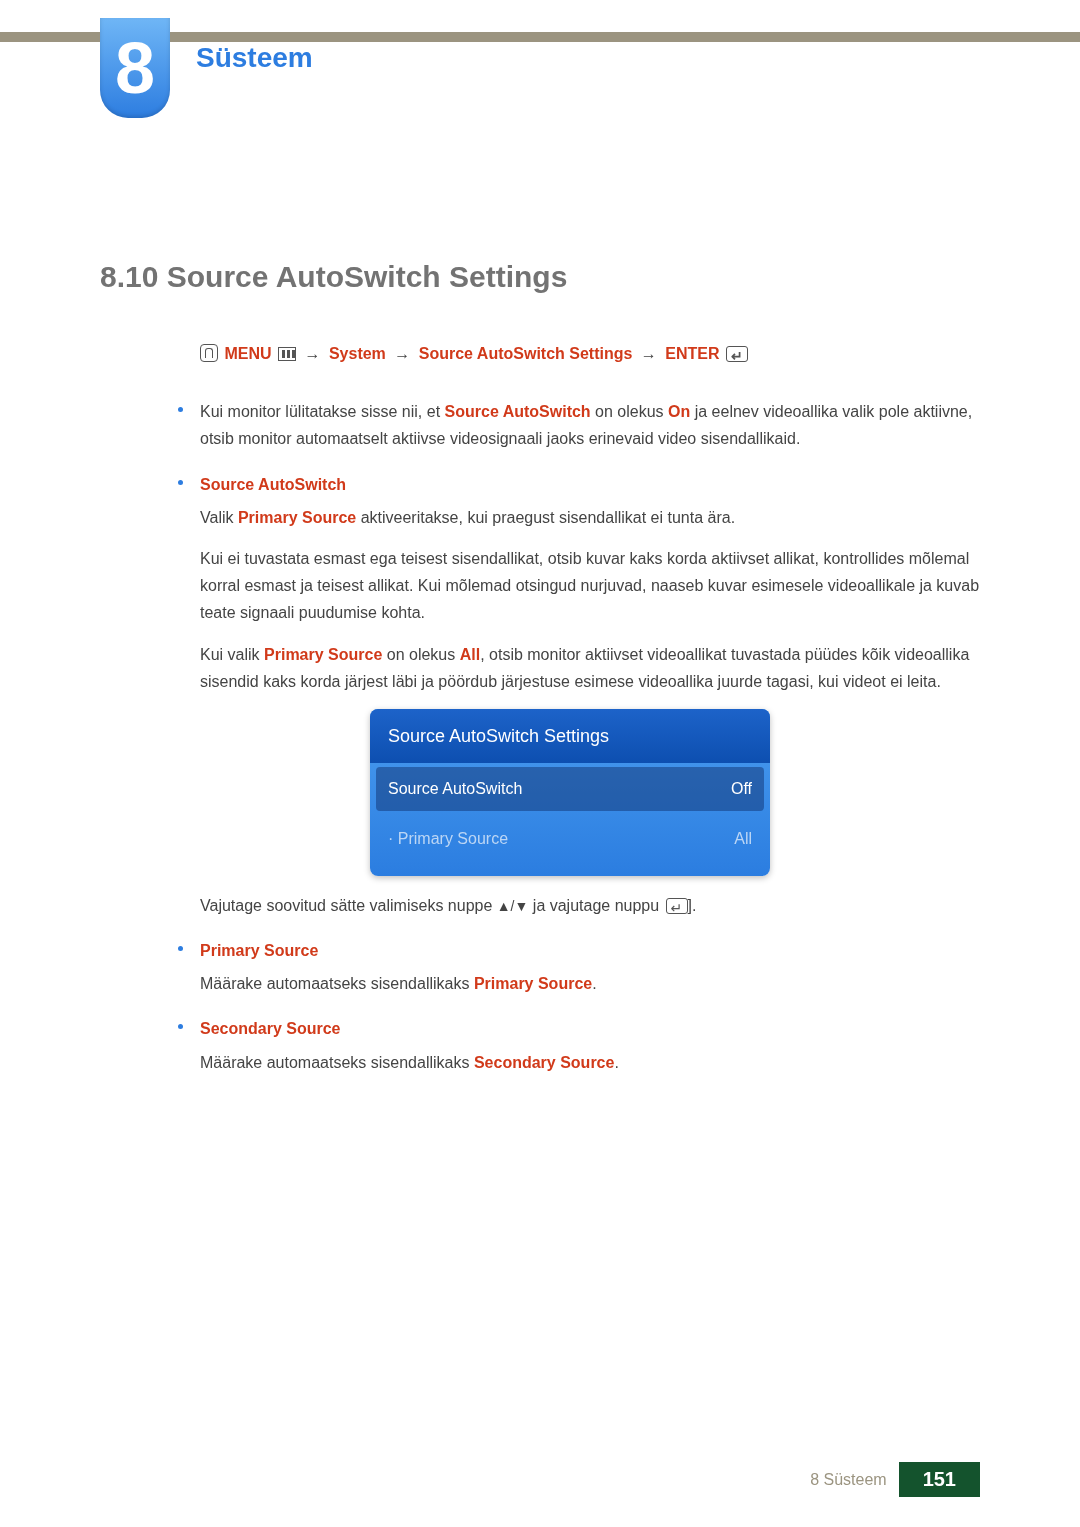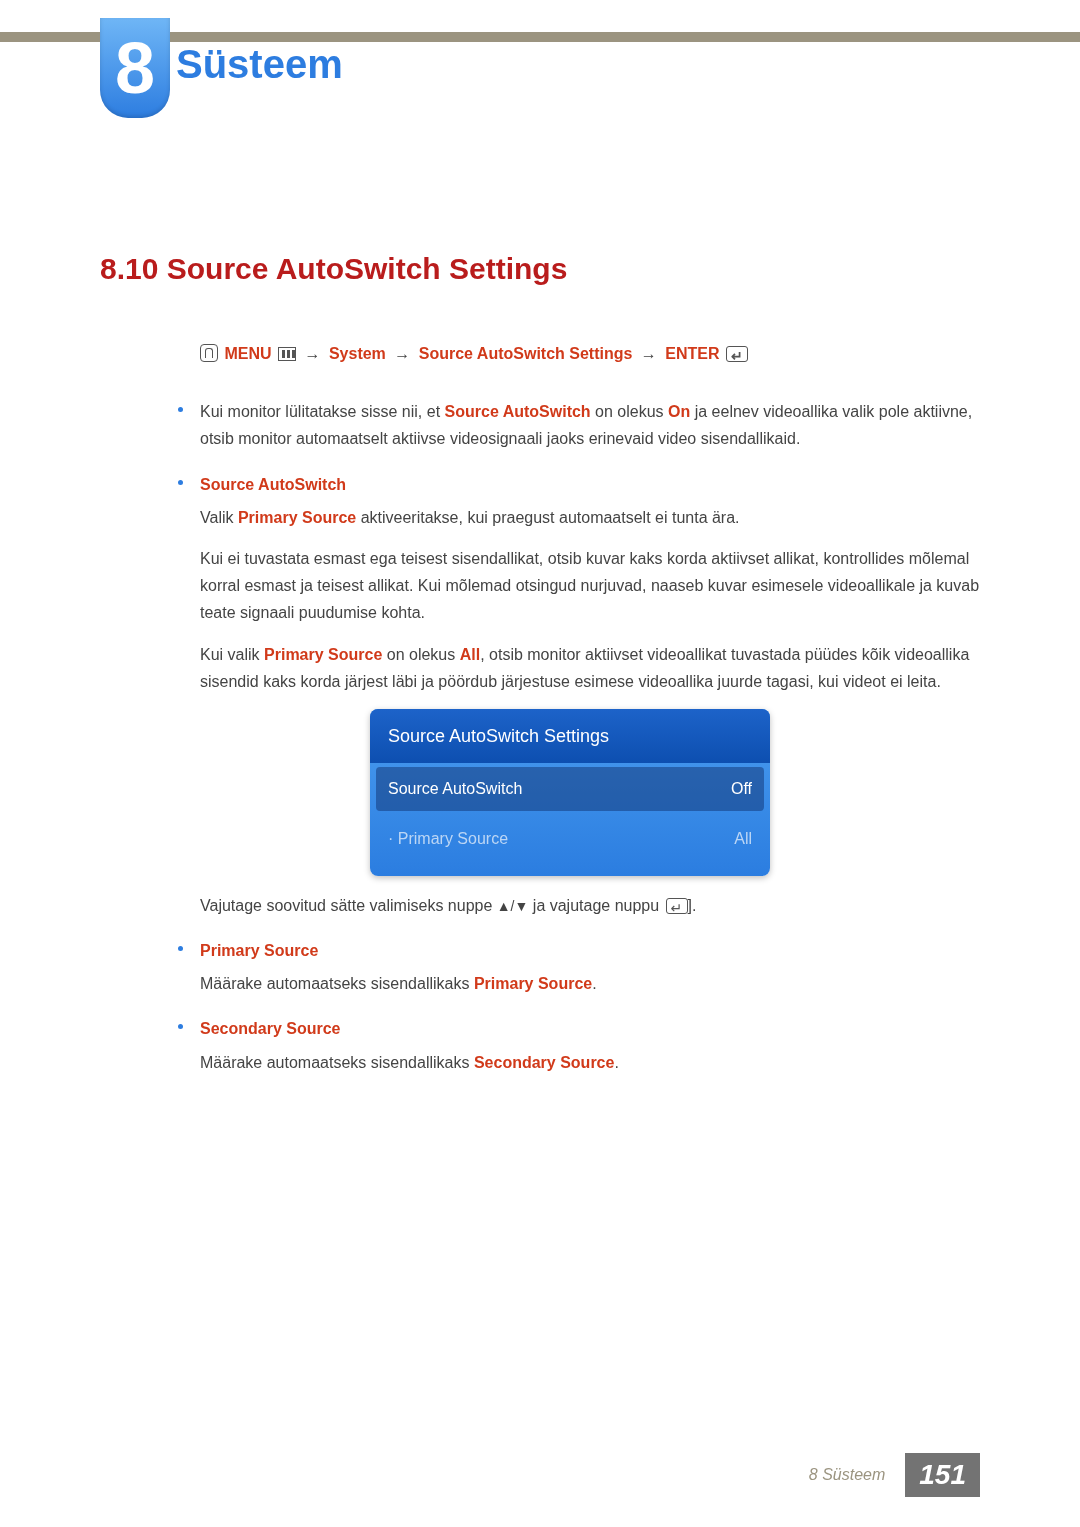--- a/index.html
+++ b/index.html
@@ -29,30 +29,30 @@
     box-shadow: inset 0 -2px 4px rgba(0,0,0,0.15);
   }
   .chapter-number {
     color: #fff;
     font-size: 72px;
     font-weight: bold;
     line-height: 1;
   }
   .chapter-title {
     position: absolute;
-    top: 42px; left: 176px;
-    font-size: 40px;
+    top: 42px; left: 196px;
+    font-size: 28px;
     color: #2d7de0;
     font-weight: 600;
   }
   .section-heading {
     position: absolute;
-    top: 252px; left: 100px;
+    top: 260px; left: 100px;
     font-size: 30px;
-    color: #b91c1c;
+    color: #737373;
     font-weight: 600;
   }
   .content {
     position: absolute;
     top: 340px;
     left: 200px;
     right: 100px;
     font-size: 16px;
     line-height: 1.7;
   }
@@ -127,27 +127,27 @@
     border-radius:4px;
     margin: 4px 6px;
     padding: 8px 12px;
   }
   .osd-row.dim { color: #bcd6f5; }
   .osd-spacer { height: 14px; }
   .nav-hint { margin-top: 4px; }
   .tri { font-size: 14px; }
   .footer {
     position:absolute; bottom:30px; right:100px;
-    display:flex; align-items:center; gap:8px;font-style:italic;
+    display:flex; align-items:center; gap:0;
   }
   .footer-label { color:#9b9480; font-size:16px; padding-right:12px;}
   .footer-page {
-    background:#737373; color:#fff;
-    font-size:28px; font-weight:bold;
-    padding: 6px 14px;
+    background:#14532d; color:#fff;
+    font-size:20px; font-weight:bold;
+    padding: 6px 24px;
   }
 </style>
 </head>
 <body>
 
 <div class="top-bar"></div>
 
 <div class="chapter-tab">
   <div class="chapter-number">8</div>
 </div>
@@ -175,21 +175,21 @@
       <span class="dot"></span>
       <p>
         <span>Kui monitor lülitatakse sisse nii, et </span><span class="red">Source AutoSwitch</span><span> on olekus </span><span class="red">On</span><span> ja eelnev videoallika valik pole aktiivne, otsib monitor automaatselt aktiivse videosignaali jaoks erinevaid video sisendallikaid.</span>
       </p>
     </li>
 
     <li>
       <span class="dot"></span>
       <span class="sub-title">Source AutoSwitch</span>
       <p>
-        <span>Valik </span><span class="red">Primary Source</span><span> aktiveeritakse, kui praegust automaatselt ei tunta ära.</span>
+        <span>Valik </span><span class="red">Primary Source</span><span> aktiveeritakse, kui praegust sisendallikat ei tunta ära.</span>
       </p>
       <p>Kui ei tuvastata esmast ega teisest sisendallikat, otsib kuvar kaks korda aktiivset allikat, kontrollides mõlemal korral esmast ja teisest allikat. Kui mõlemad otsingud nurjuvad, naaseb kuvar esimesele videoallikale ja kuvab teate signaali puudumise kohta.</p>
       <p>
         <span>Kui valik </span><span class="red">Primary Source</span><span> on olekus </span><span class="red">All</span><span>, otsib monitor aktiivset videoallikat tuvastada püüdes kõik videoallika sisendid kaks korda järjest läbi ja pöördub järjestuse esimese videoallika juurde tagasi, kui videot ei leita.</span>
       </p>
 
       <div class="osd-box">
         <div class="osd-header">Source AutoSwitch Settings</div>
         <div class="osd-row selected">
           <span>Source AutoSwitch</span>

